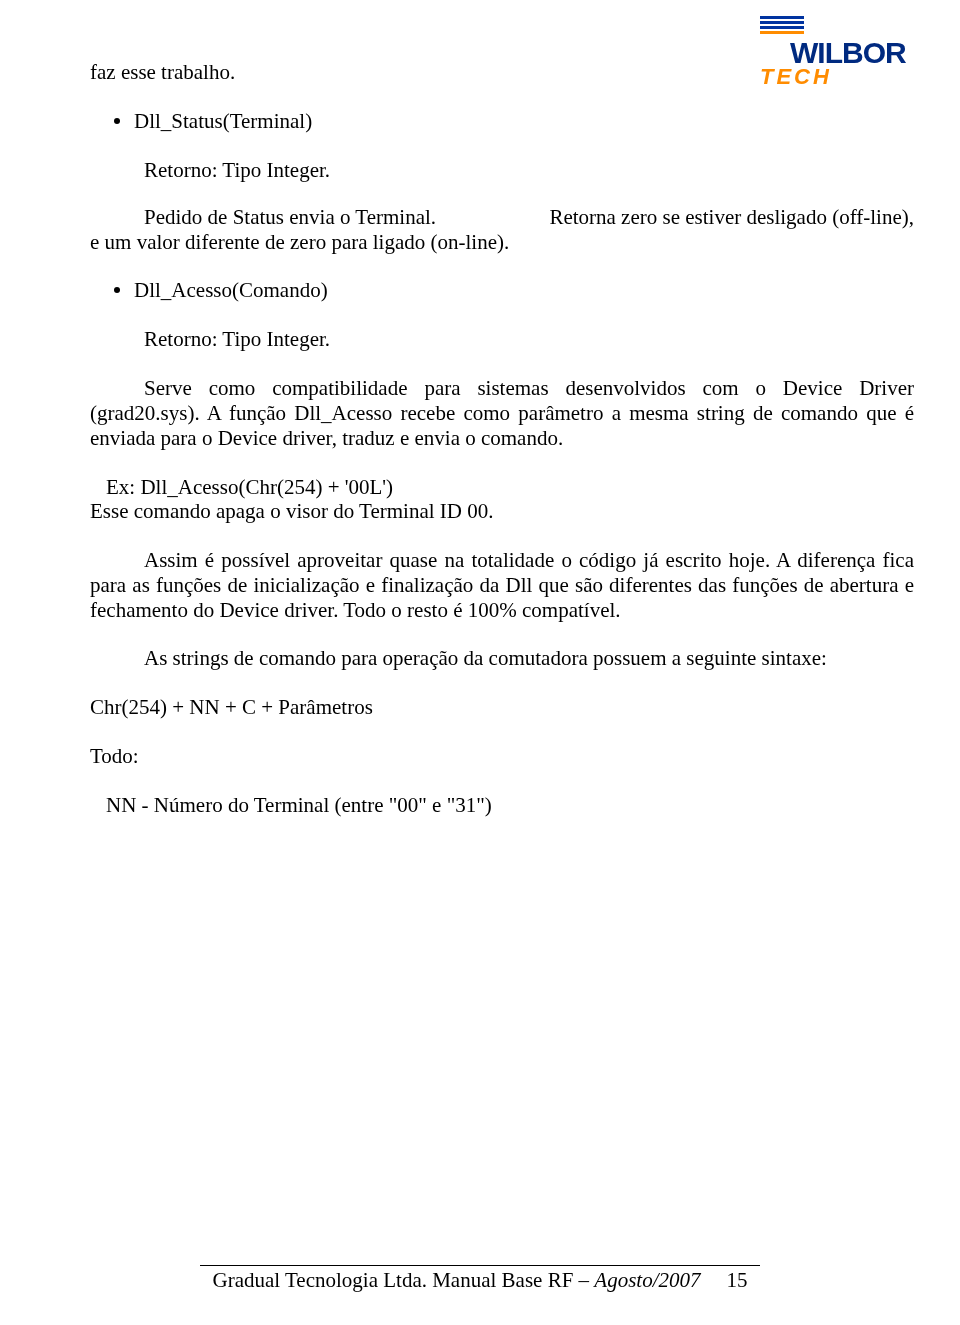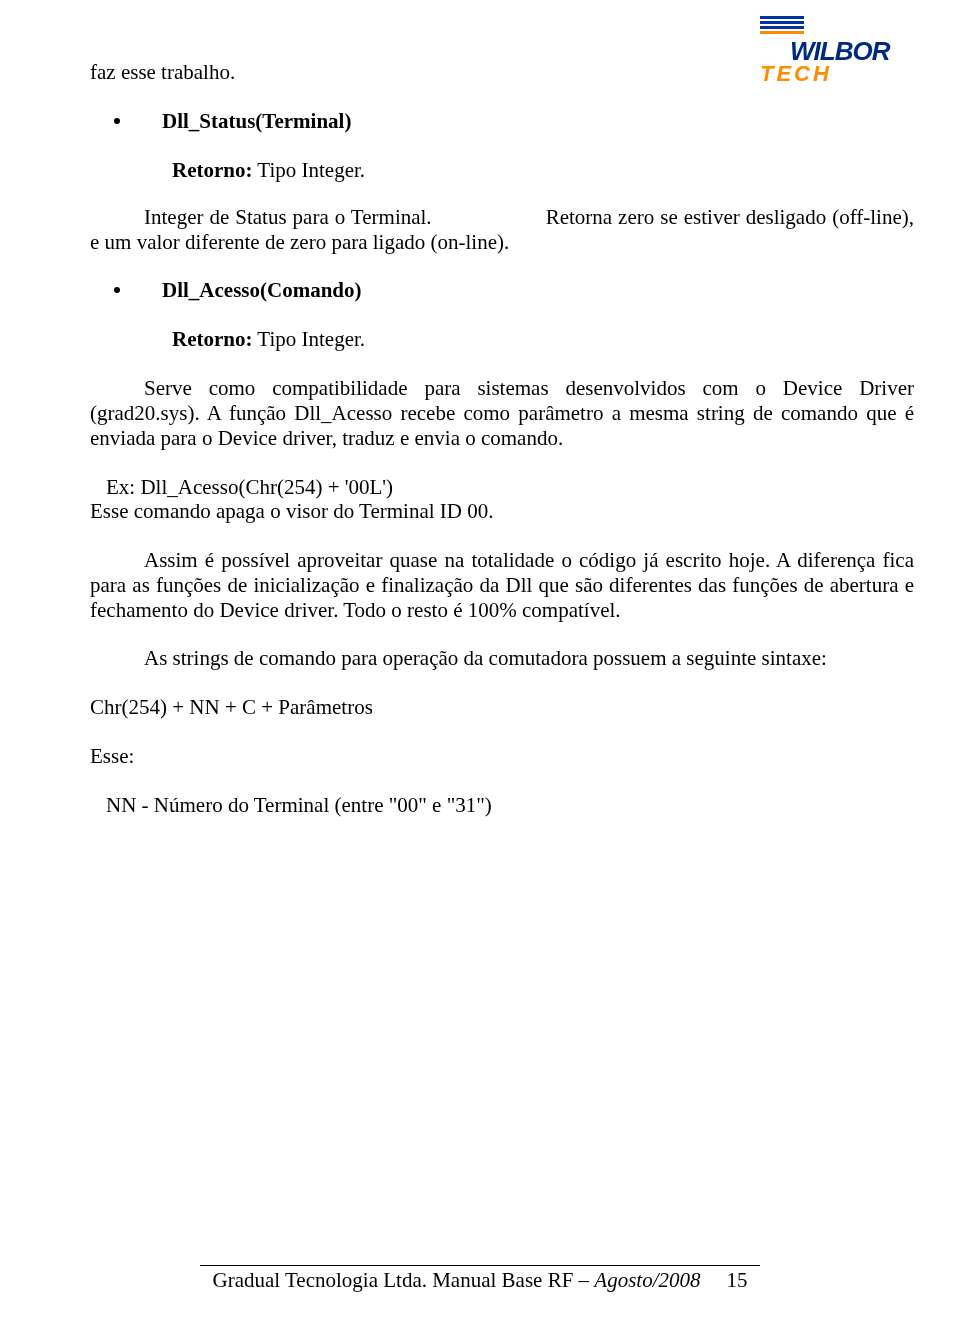--- a/index.html
+++ b/index.html
@@ -18,22 +18,21 @@
   .logo {
     position: absolute;
     top: 12px;
     right: 30px;
     width: 170px;
     height: 60px;
   }
   .logo-wilbor {
     font-family: Arial, Helvetica, sans-serif;
     font-weight: 900;
-    font-style: italic;
-    font-size: 26px;
+    font-size: 30px;
     color: #002a80;
     letter-spacing: -1px;
     line-height: 1;
     margin-left: 30px;
   }
   .logo-tech {
     font-family: Arial, Helvetica, sans-serif;
     font-weight: 900;
     font-style: italic;
     font-size: 22px;
@@ -45,21 +44,21 @@
   }
   .logo-stripes {
     display: inline-block;
     vertical-align: middle;
   }
   .logo-stripes svg { display: block; }
   .para { margin-bottom: 24px; line-height: 1.18; }
   .para.nomb { margin-bottom: 0; margin-left: 16px; }
   .just { text-align: justify; }
   .indent { text-indent: 54px; }
-  .bold { font-weight: bold; margin-left: 28px; }
+  .bold { font-weight: normal; }
   .bullet-item {
     margin-left: 24px;
     margin-bottom: 24px;
   }
   .bullet-dot {
     display: inline-block;
     width: 6px;
     height: 6px;
     background: #000;
     border-radius: 50%;
@@ -108,45 +107,45 @@
 
   <p class="para">faz esse trabalho.</p>
 
   <div class="bullet-item">
     <span class="bullet-dot"></span><span class="bold">Dll_Status(Terminal)</span>
   </div>
   <div class="ret-block">
     <span class="bold">Retorno:</span><span> Tipo  Integer.</span>
   </div>
   <p class="para just block-after-list">
-    <span style="display:inline-block;width:54px;"></span><span>Integer de Status para o Terminal.</span>
+    <span style="display:inline-block;width:54px;"></span><span>Pedido de Status envia o Terminal.</span>
     <span style="display:inline-block;width:108px;"></span><span>Retorna zero se estiver desligado (off-line), e um valor diferente de zero para ligado (on-line).</span>
   </p>
 
   <div class="bullet-item">
     <span class="bullet-dot"></span><span class="bold">Dll_Acesso(Comando)</span>
   </div>
   <div class="ret-block">
     <span class="bold">Retorno:</span><span> Tipo  Integer.</span>
   </div>
   <p class="para just indent">Serve como compatibilidade para sistemas desenvolvidos com o Device Driver (grad20.sys). A função Dll_Acesso recebe como parâmetro a mesma string de comando que é enviada para o Device driver, traduz e envia o comando.</p>
 
   <p class="para nomb">Ex: Dll_Acesso(Chr(254) + '00L')</p>
   <p class="para">Esse comando apaga o visor do Terminal ID 00.</p>
 
   <p class="para just indent">Assim é possível aproveitar quase na totalidade o código já escrito hoje. A diferença fica para as funções de inicialização e finalização da Dll que são diferentes das funções de abertura e fechamento do Device driver. Todo o resto é 100% compatível.</p>
 
   <p class="para just indent">As strings de comando para operação da comutadora possuem a seguinte sintaxe:</p>
 
   <p class="para">Chr(254) + NN + C + Parâmetros</p>
 
-  <p class="para">Esse:</p>
+  <p class="para">Todo:</p>
 
   <p class="para nomb">NN - Número do Terminal (entre "00" e "31")</p>
 
 </div>
 
 <div class="footer">
   <hr class="footer-rule">
   <div class="footer-line">
-    <span>Gradual Tecnologia Ltda. Manual Base RF – </span><span class="ital">Agosto/2008</span><span class="pgnum">15</span>
+    <span>Gradual Tecnologia Ltda. Manual Base RF – </span><span class="ital">Agosto/2007</span><span class="pgnum">15</span>
   </div>
 </div>
 
 </body></html>

